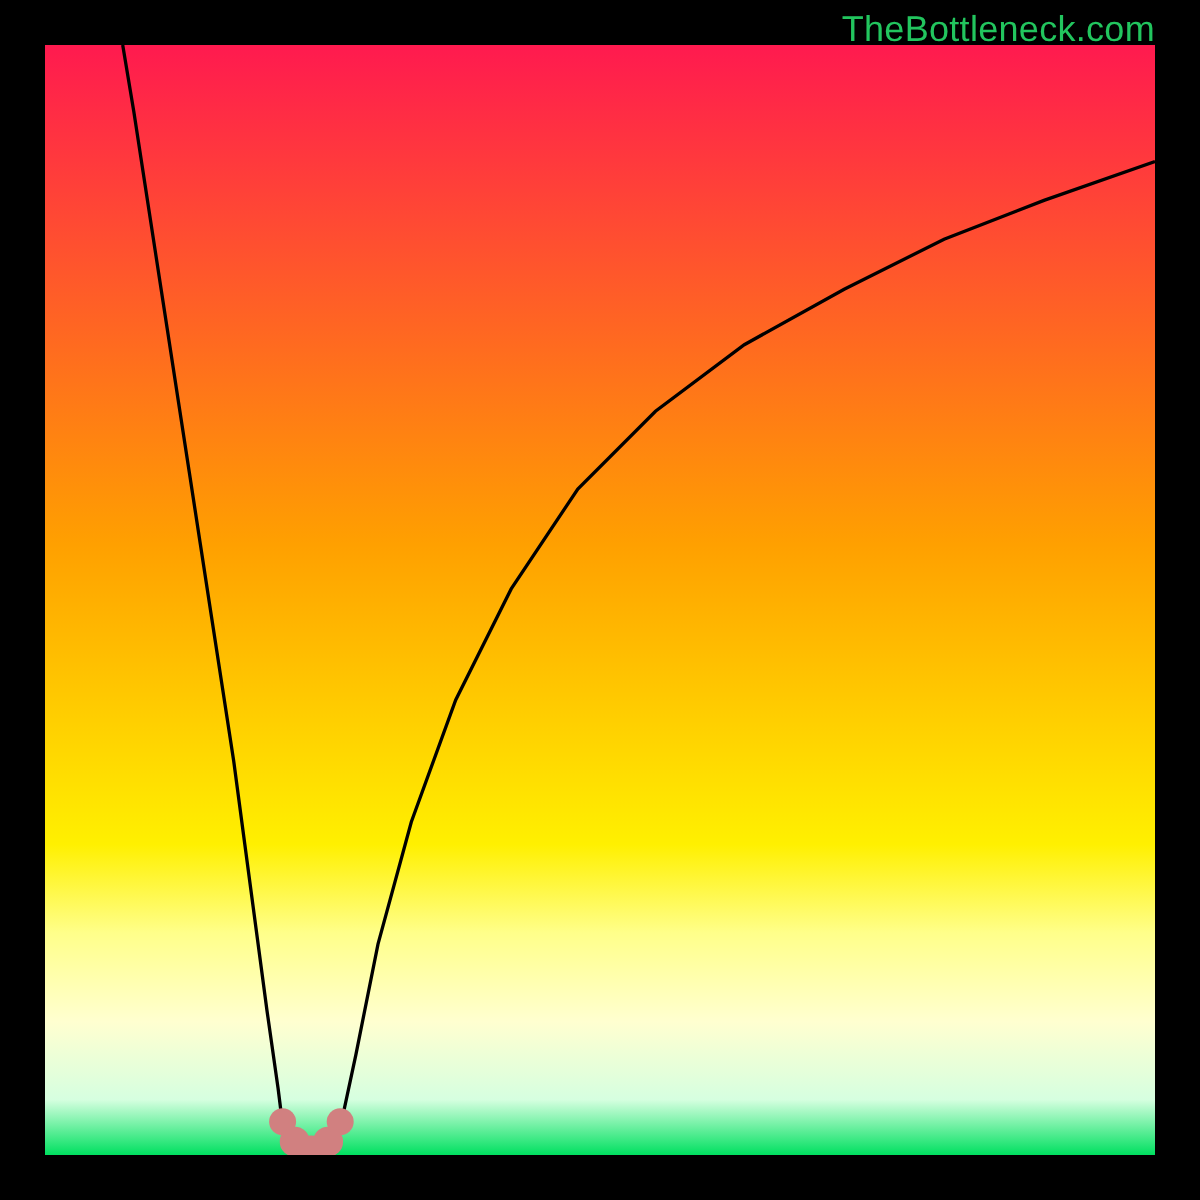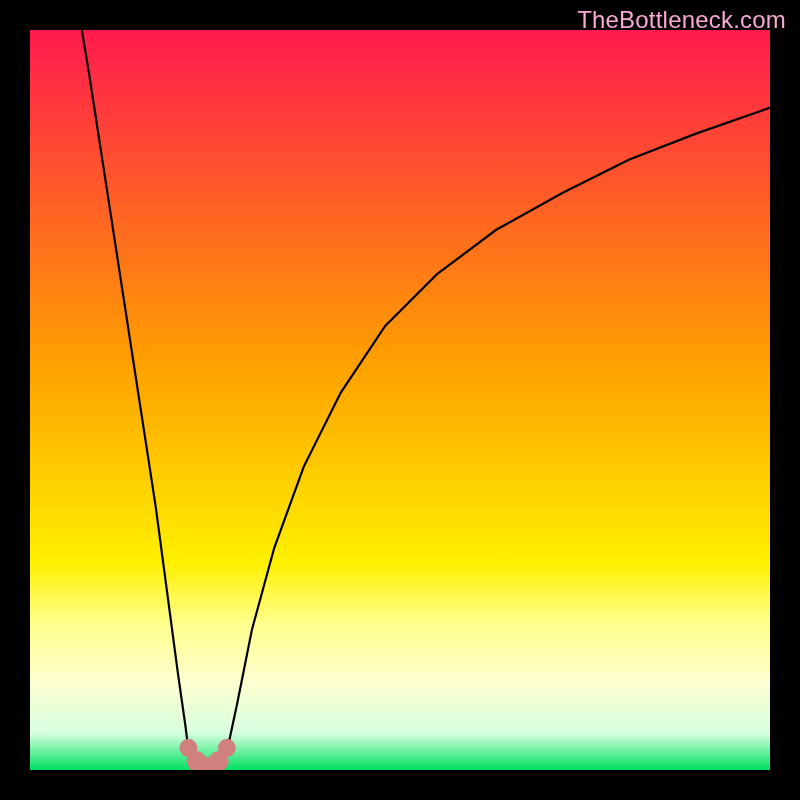--- a/index.html
+++ b/index.html
@@ -1,18 +1,18 @@
 <!DOCTYPE html>
 <html><head>
 <meta charset="utf-8">
 <style>
   html,body{margin:0;padding:0;width:800px;height:800px;background:#000;overflow:hidden}
   .frame{position:absolute;left:30px;top:30px;width:740px;height:740px;background:#000}
   .plot{position:absolute;left:0;top:0;width:740px;height:740px}
-  .watermark{position:absolute;top:6px;right:14px;font:24px Arial,Helvetica,sans-serif;color:#f9a8d4;letter-spacing:.2px}
+  .watermark{position:absolute;top:6px;right:30px;font:24px Arial,Helvetica,sans-serif;color:#22c55e;letter-spacing:.2px}
 </style>
 </head>
 <body>
 
 <div class="watermark">TheBottleneck.com</div>
 
 <div class="frame">
   <svg class="plot" viewBox="0 0 740 740" preserveAspectRatio="none">
     <defs>
       <linearGradient id="bg" x1="0" y1="0" x2="0" y2="1">

